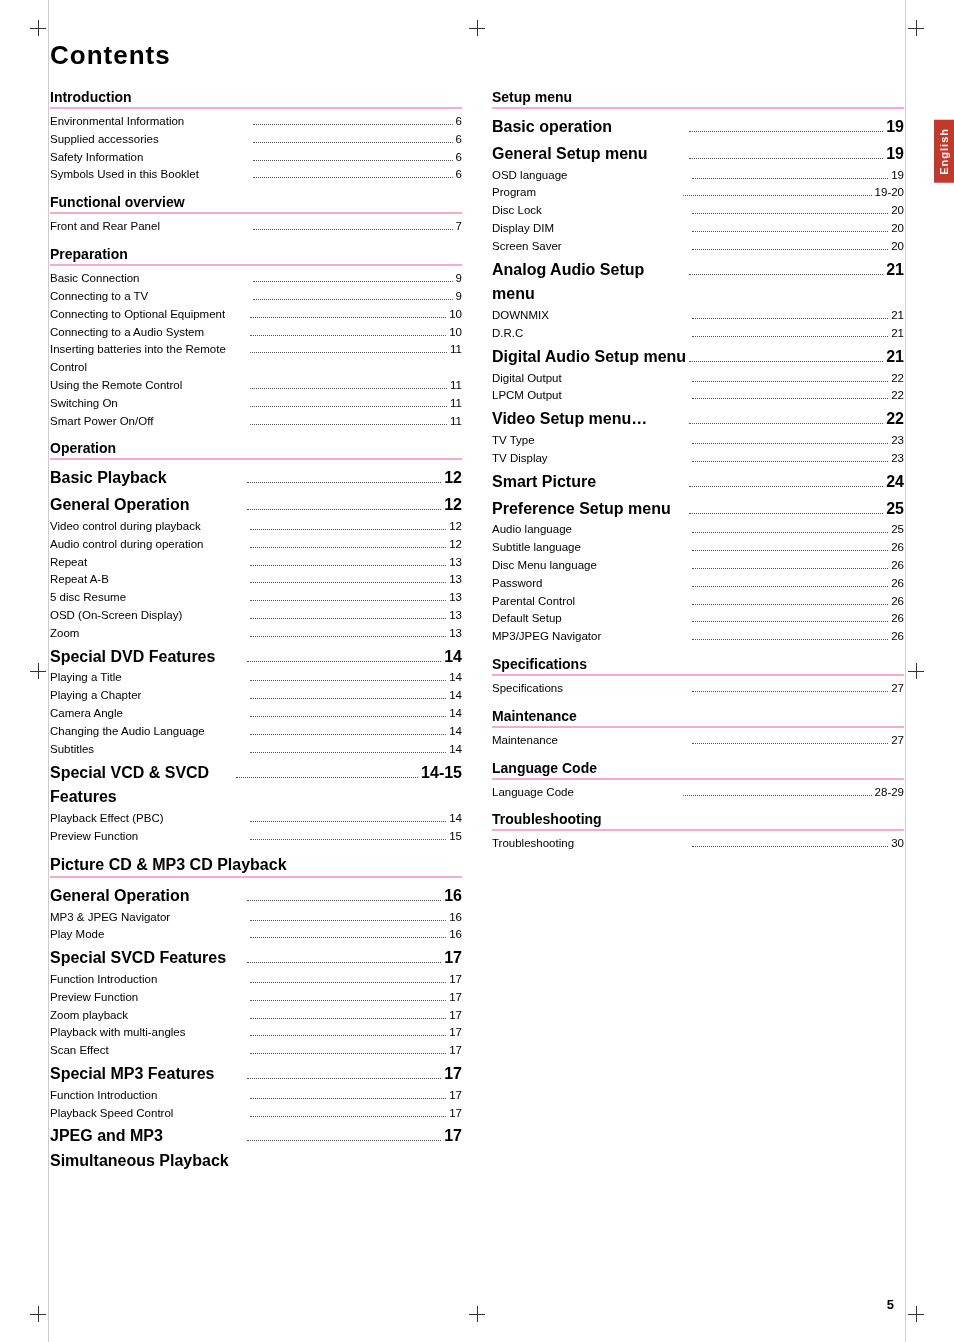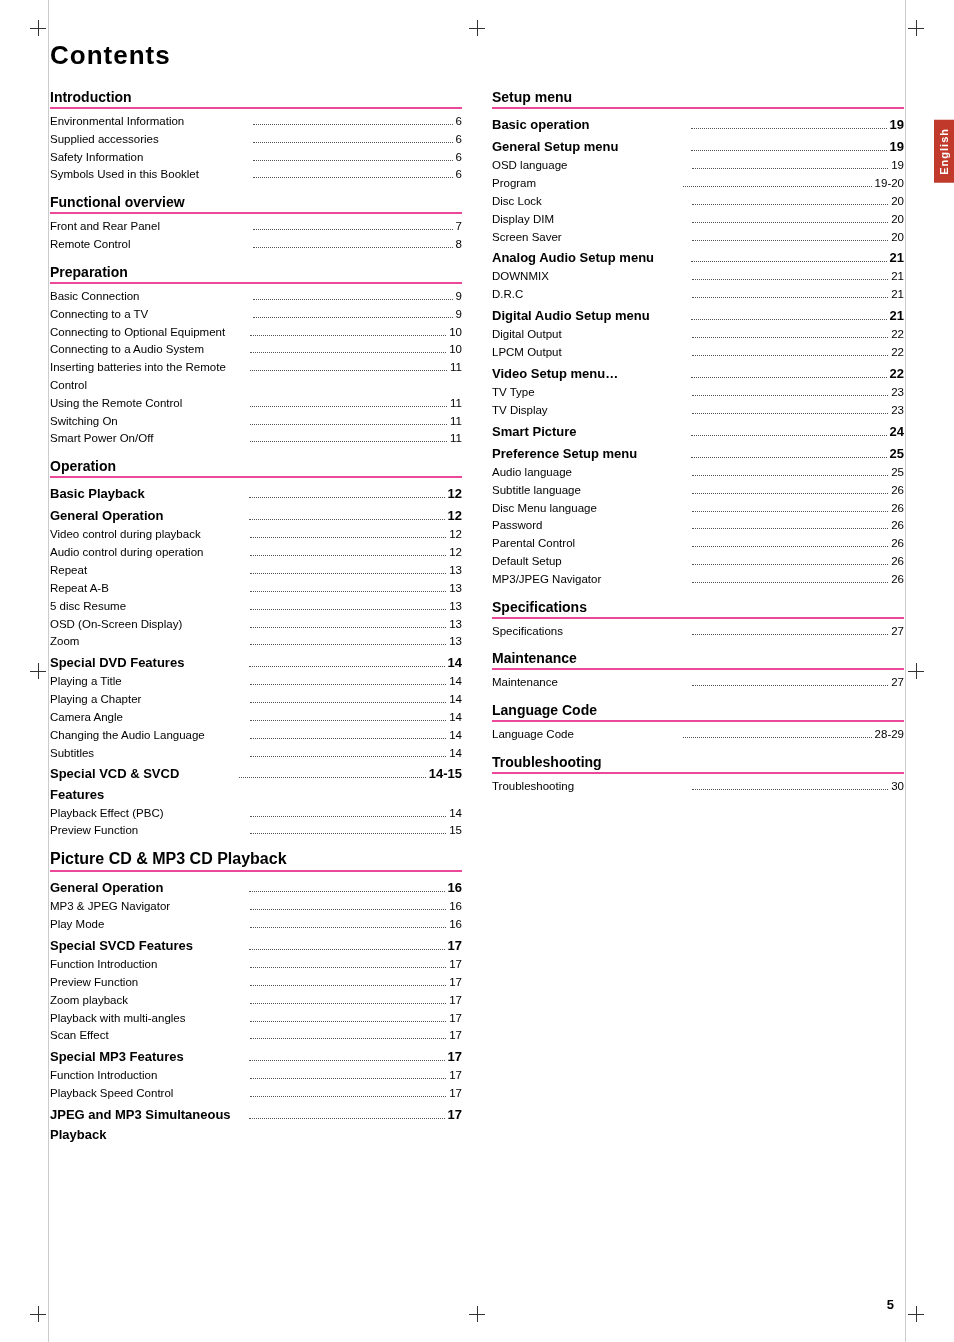--- a/index.html
+++ b/index.html
@@ -83,21 +83,21 @@
       min-width: 0;
     }
 
     
     .section {
       margin-bottom: 10px;
     }
     .section-title {
       font-size: 14px;
       font-weight: bold;
-      border-bottom: 2px solid #ec4899;
+      border-bottom: 2px solid #f9a8d4;
       padding-bottom: 2px;
       margin-bottom: 4px;
     }
     .section-title.large {
       font-size: 16px;
     }
 
     
     .toc-item {
       display: flex;
@@ -119,21 +119,21 @@
       white-space: nowrap;
       text-align: right;
     }
     .toc-item.bold .item-text {
       font-weight: bold;
     }
 
     
     .toc-bold {
       font-weight: bold;
-      font-size: 13px;
+      font-size: 16px;
       margin-top: 2px;
     }
 
     
     .page-number {
       position: absolute;
       bottom: 30px;
       right: 60px;
       font-size: 13px;
       font-weight: bold;
@@ -205,25 +205,20 @@
             <span class="page-num">6</span>
           </div>
         </div>
         <div class="section">
           <div class="section-title">Functional overview</div>
           <div class="toc-item">
             <span class="item-text">Front and Rear Panel</span>
             <span class="dots"></span>
             <span class="page-num">7</span>
           </div>
-          <div class="toc-item">
-            <span class="item-text">Remote Control</span>
-            <span class="dots"></span>
-            <span class="page-num">8</span>
-          </div>
         </div>
         <div class="section">
           <div class="section-title">Preparation</div>
           <div class="toc-item">
             <span class="item-text">Basic Connection</span>
             <span class="dots"></span>
             <span class="page-num">9</span>
           </div>
           <div class="toc-item">
             <span class="item-text">Connecting to a TV</span>

